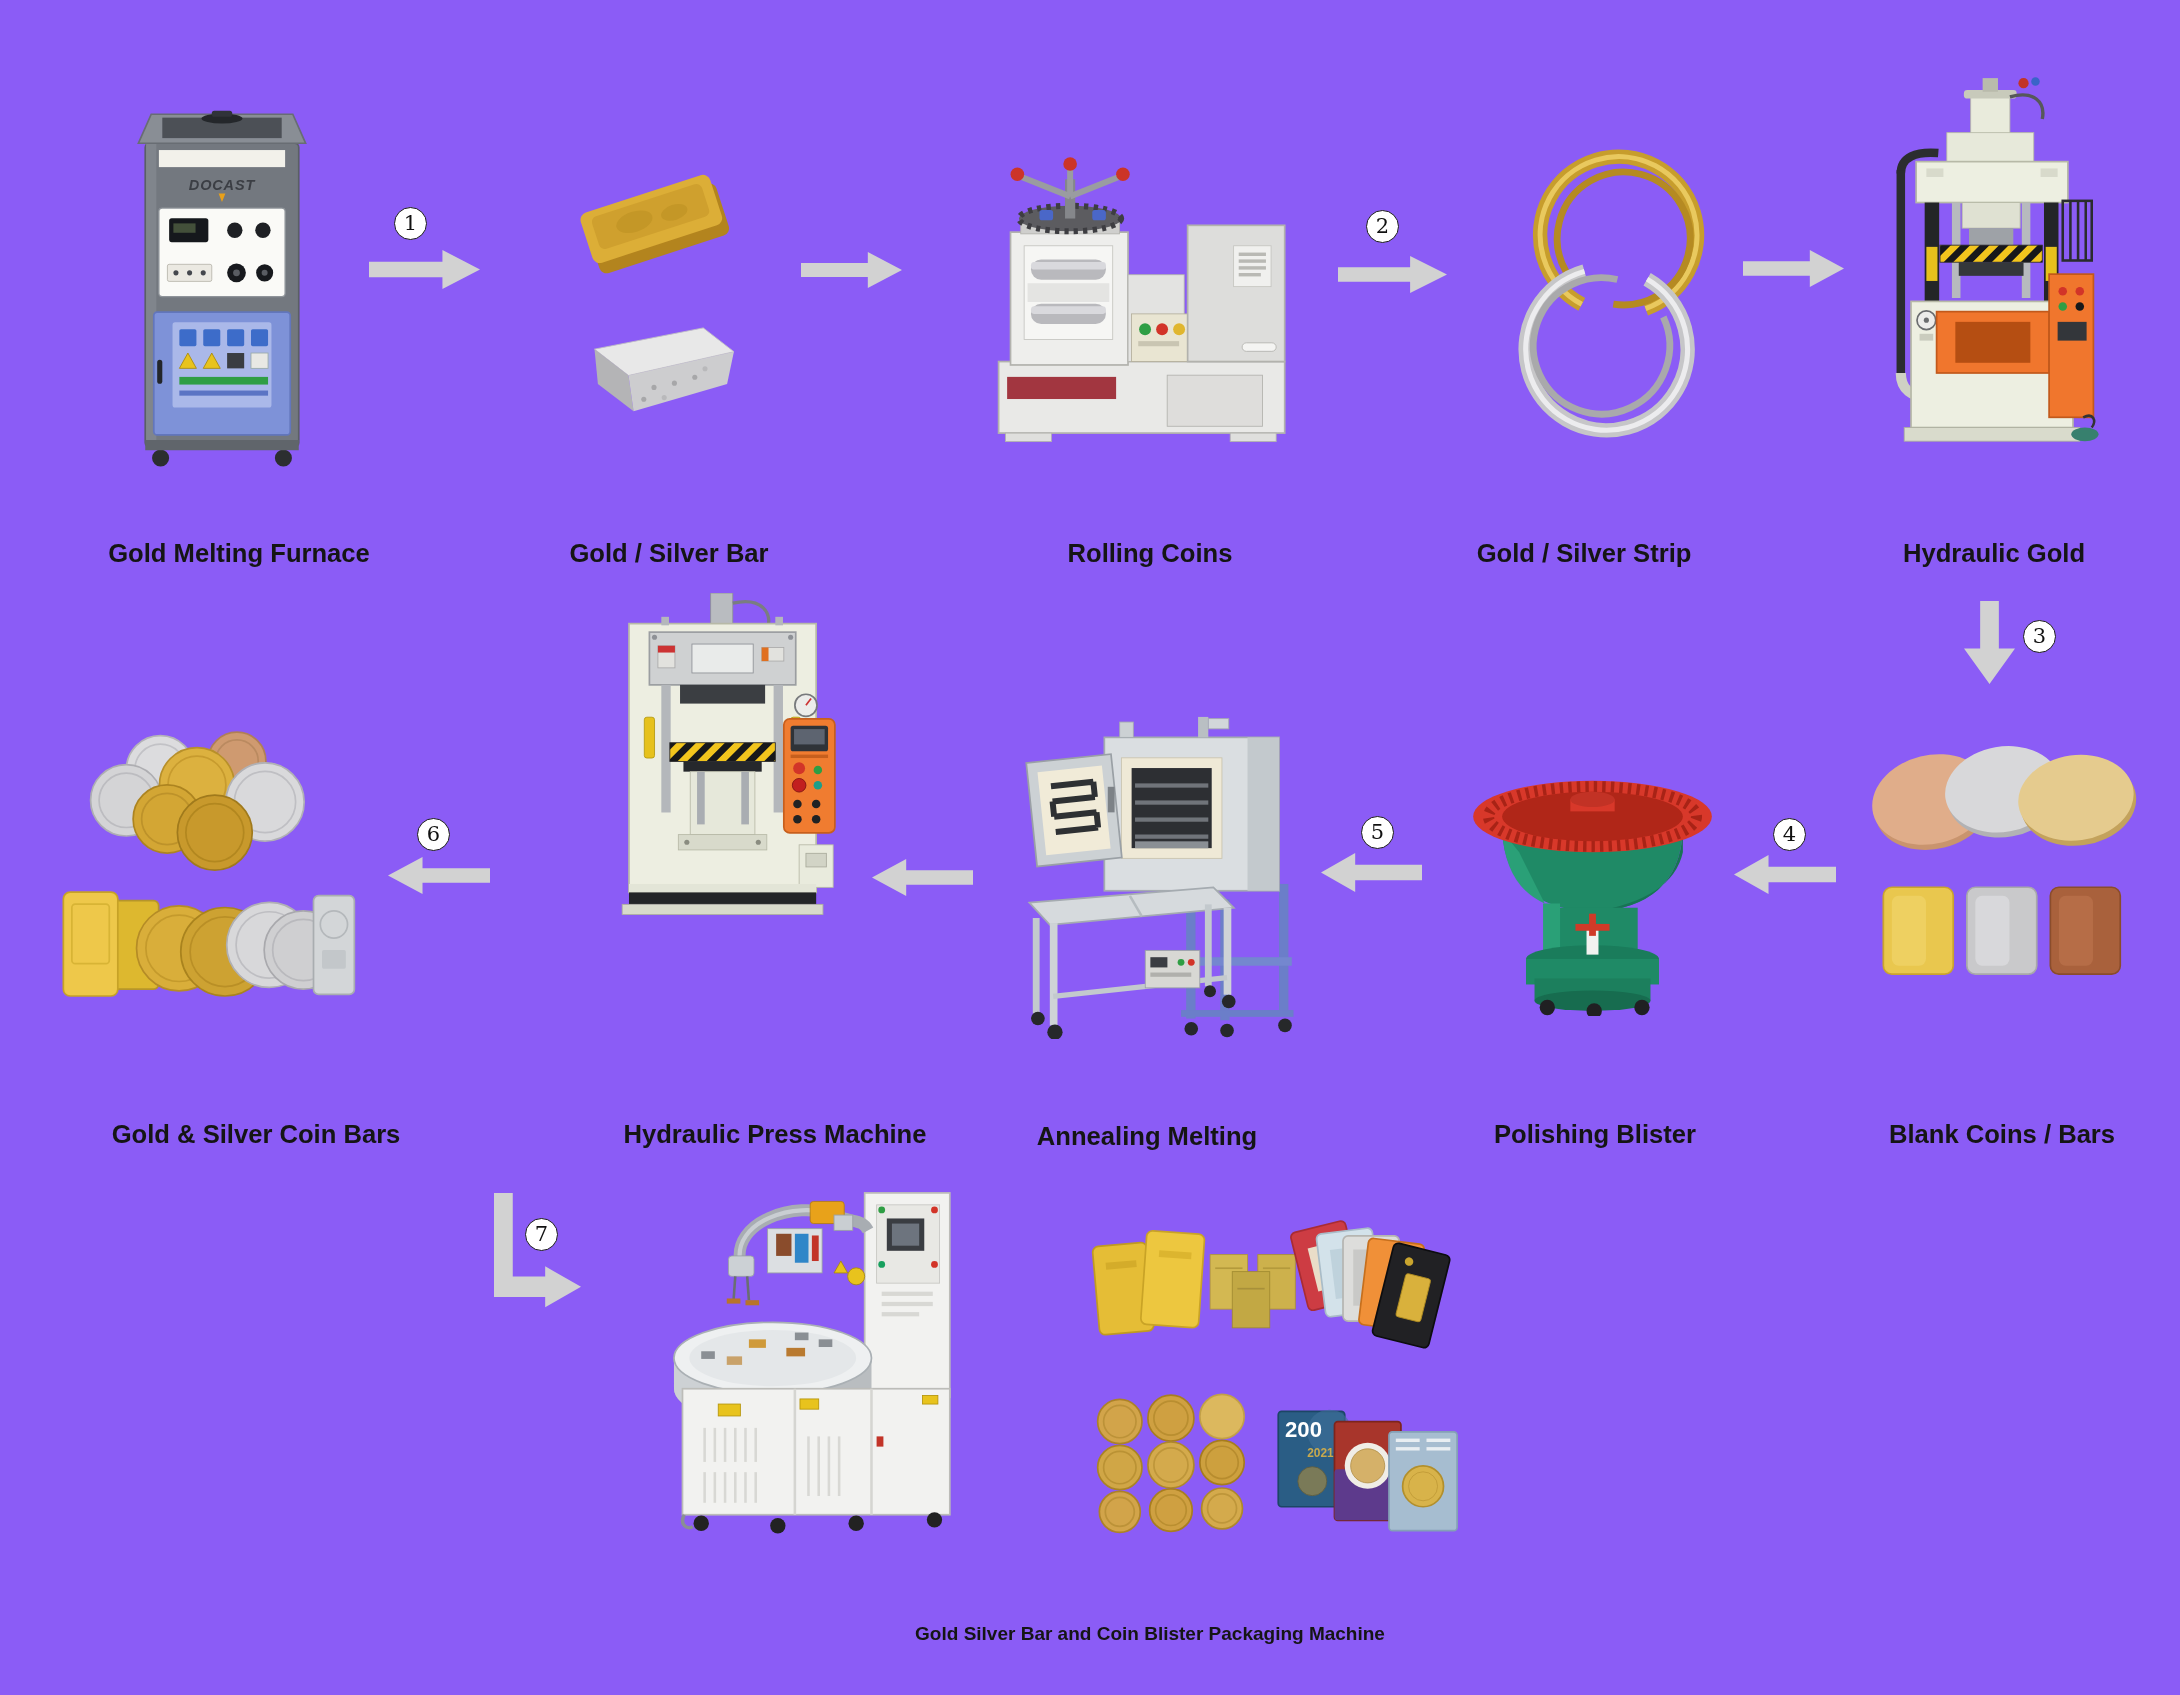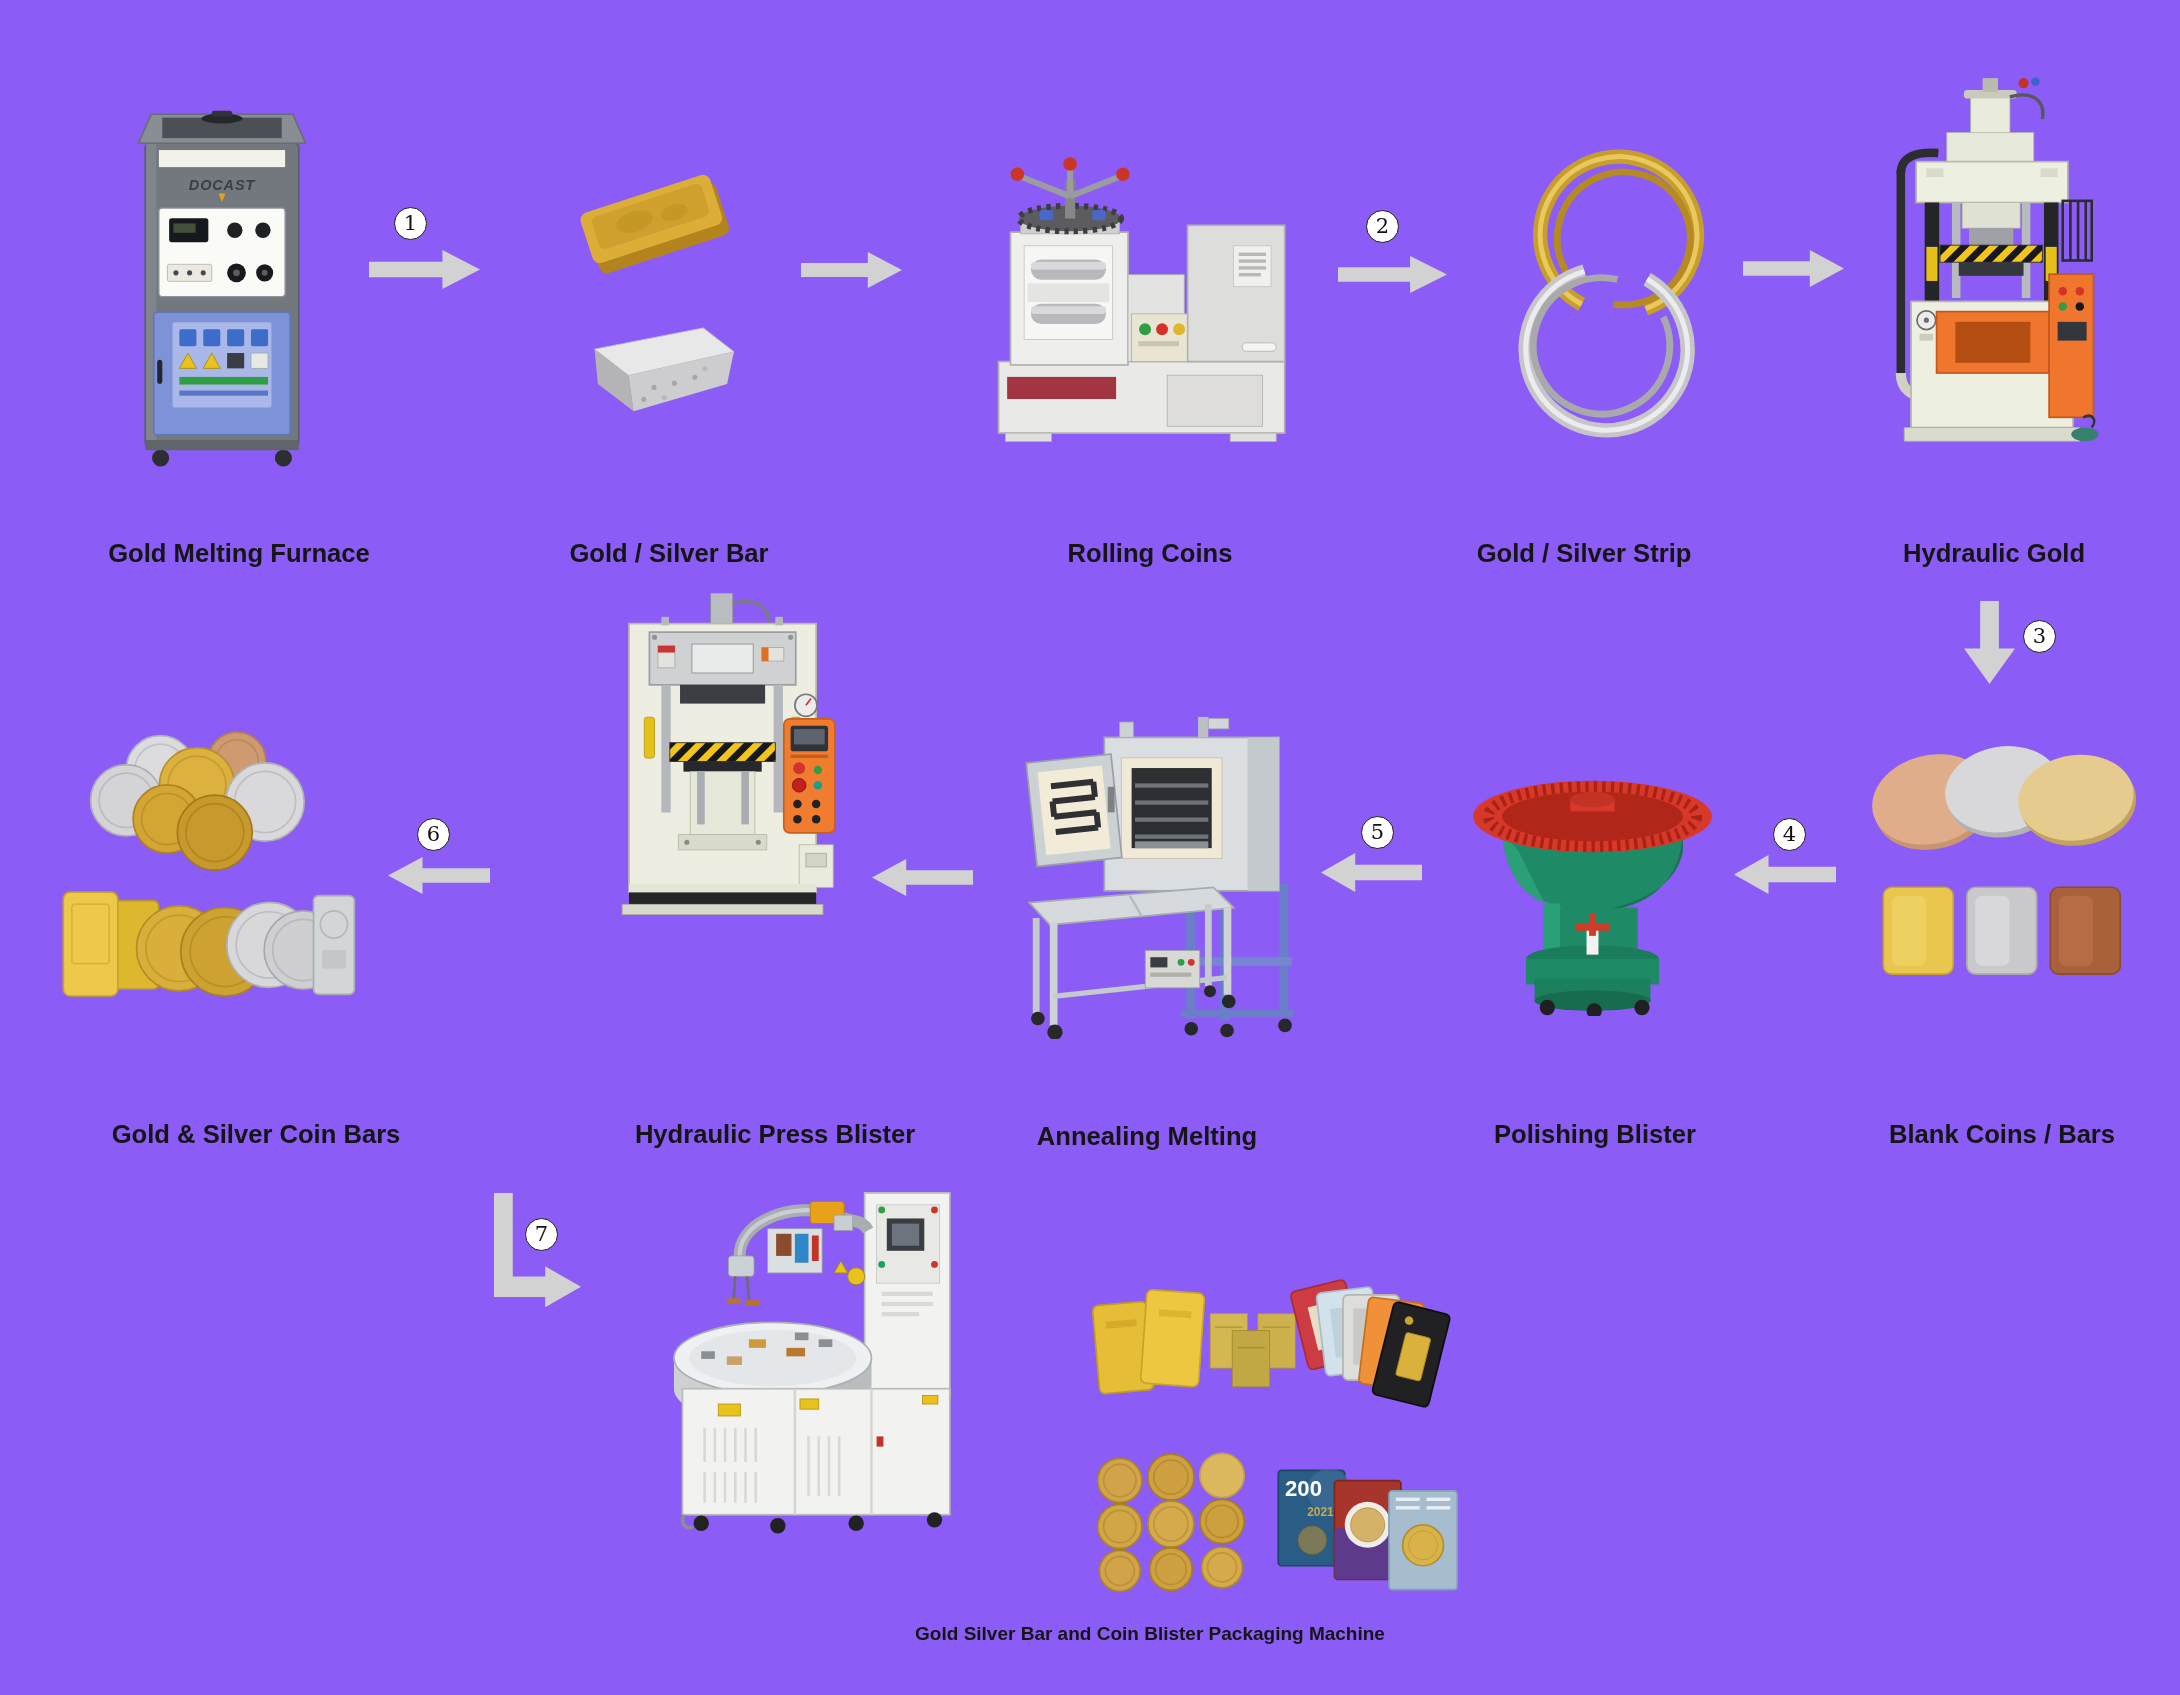--- a/index.html
+++ b/index.html
@@ -438,21 +438,21 @@
       <rect x="300" y="252" width="18" height="10" fill="#e8c31d" stroke="#b5950a"></rect>
       <rect x="246" y="300" width="8" height="12" fill="#c23428"></rect>
       <path d="M20,392 C14,404 24,410 30,406" stroke="#8a8f94" stroke-width="4" fill="none"></path>
       <circle cx="40" cy="402" r="9" fill="#222222"></circle>
       <circle cx="130" cy="405" r="9" fill="#222222"></circle>
       <circle cx="222" cy="402" r="9" fill="#222222"></circle>
       <circle cx="314" cy="398" r="9" fill="#222222"></circle>
     </svg>
   </figure>
 
-  <figure class="illust" style="left:1089px;top:1271px;width:370px;height:322px">
+  <figure class="illust" style="left:1089px;top:1212px;width:370px;height:322px">
     <svg viewBox="0 0 434 378">
       <rect x="8" y="38" width="64" height="104" rx="7" transform="rotate(-5 40 90)" fill="#e5bd36" stroke="#c09a20" stroke-width="2"></rect>
       <rect x="64" y="24" width="68" height="110" rx="7" transform="rotate(4 98 79)" fill="#edc73f" stroke="#c9a326" stroke-width="2"></rect>
       <rect x="22" y="58" width="36" height="8" transform="rotate(-5 40 90)" fill="#d4ac2a"></rect>
       <rect x="80" y="46" width="38" height="8" transform="rotate(4 98 79)" fill="#dcb52f"></rect>
       <rect x="142" y="50" width="44" height="64" fill="#d3b852" stroke="#b1973a"></rect>
       <rect x="198" y="50" width="44" height="64" fill="#cdb14c" stroke="#ab8f35"></rect>
       <rect x="168" y="70" width="44" height="66" fill="#c2a844" stroke="#a08a30"></rect>
       <line x1="148" y1="66" x2="180" y2="66" stroke="#b49a3c" stroke-width="2"></line>
       <line x1="204" y1="66" x2="236" y2="66" stroke="#b49a3c" stroke-width="2"></line>
@@ -543,20 +543,20 @@
   <div class="marker" style="left:1361px;top:816px">5</div>
   <div class="marker" style="left:417px;top:818px">6</div>
   <div class="marker" style="left:525px;top:1218px">7</div>
 
   <div class="label" style="left:239px;top:499px">Gold Melting Furnace</div>
   <div class="label" style="left:669px;top:499px">Gold / Silver Bar</div>
   <div class="label" style="left:1150px;top:499px">Rolling Coins</div>
   <div class="label" style="left:1584px;top:499px">Gold / Silver Strip</div>
   <div class="label" style="left:1994px;top:499px">Hydraulic Gold</div>
   <div class="label" style="left:256px;top:1080px">Gold &amp; Silver Coin Bars</div>
-  <div class="label" style="left:775px;top:1080px">Hydraulic Press Blister</div>
+  <div class="label" style="left:775px;top:1080px">Hydraulic Press Machine</div>
   <div class="label" style="left:1147px;top:1082px">Annealing Melting</div>
   <div class="label" style="left:1595px;top:1080px">Polishing Blister</div>
   <div class="label" style="left:2002px;top:1080px">Blank Coins / Bars</div>
   <div class="label big" style="left:1150px;top:1583px">Gold Silver Bar and Coin Blister Packaging Machine</div>
 
 </div>
 
 
 </body></html>

